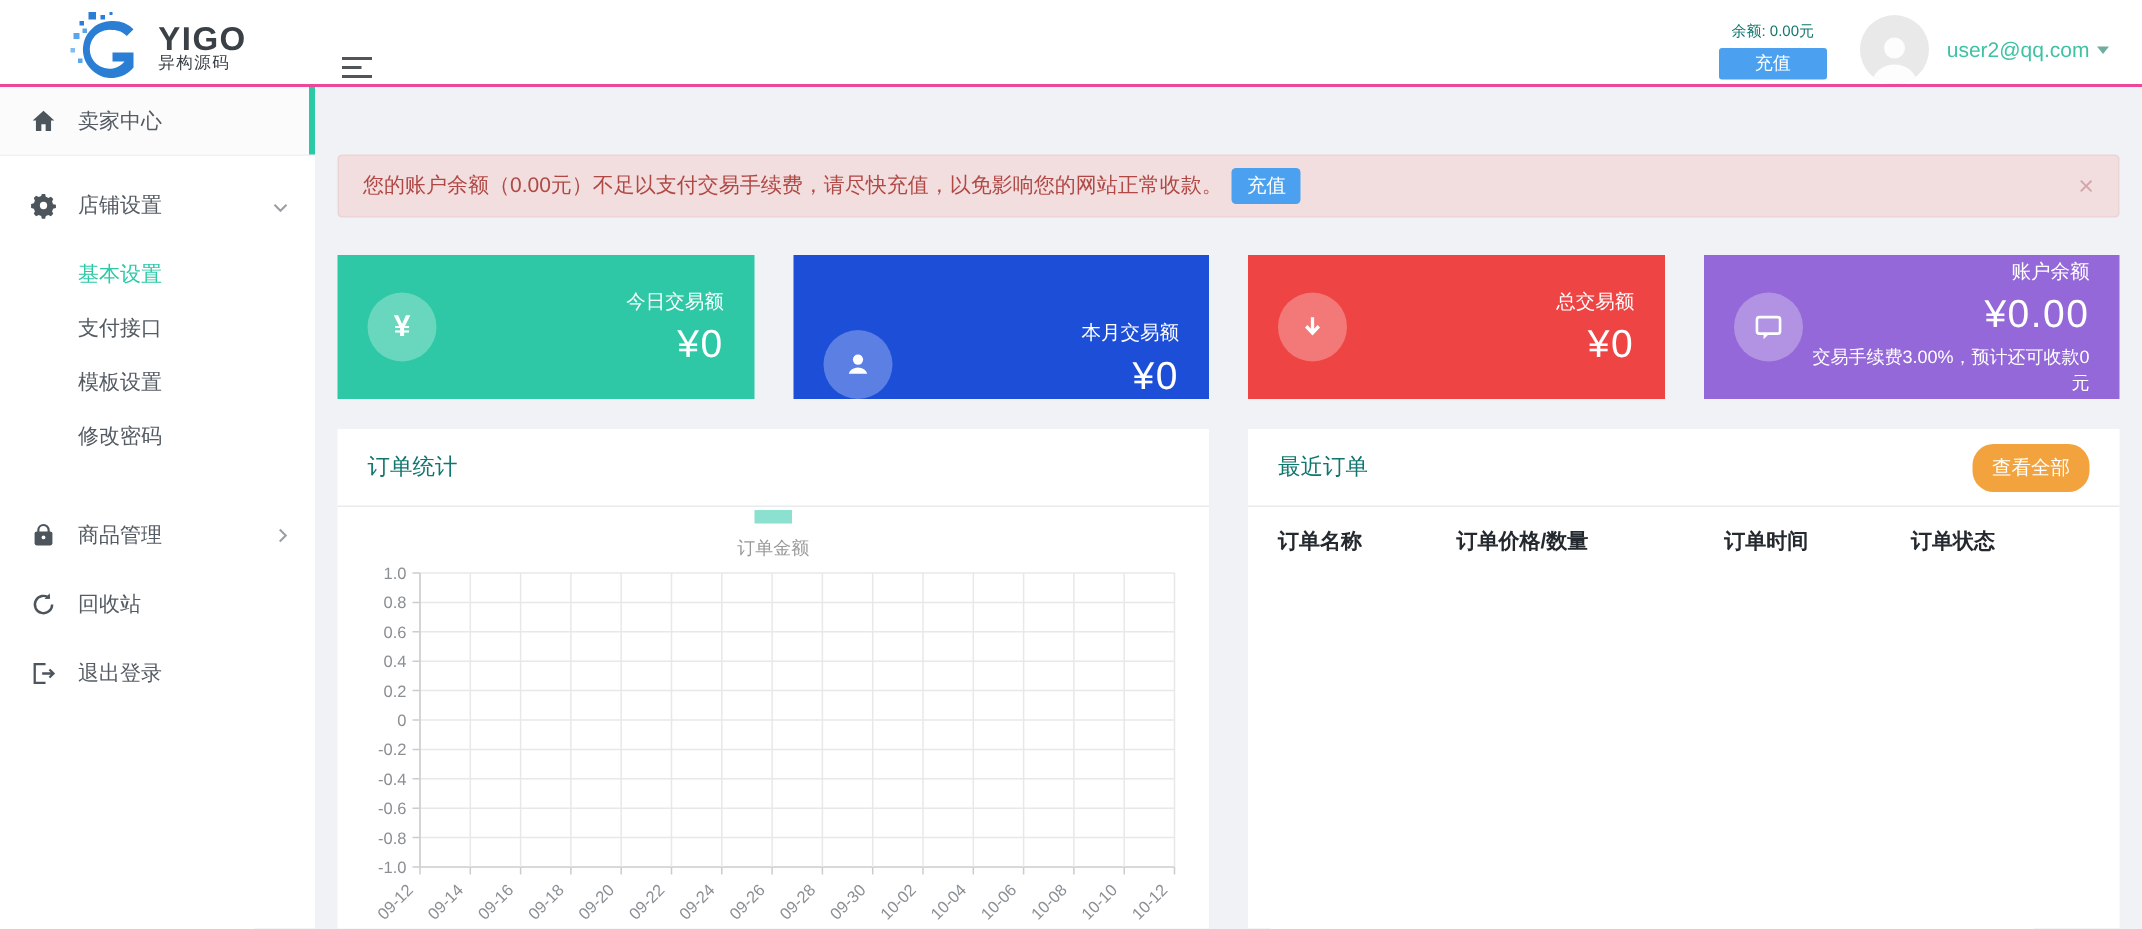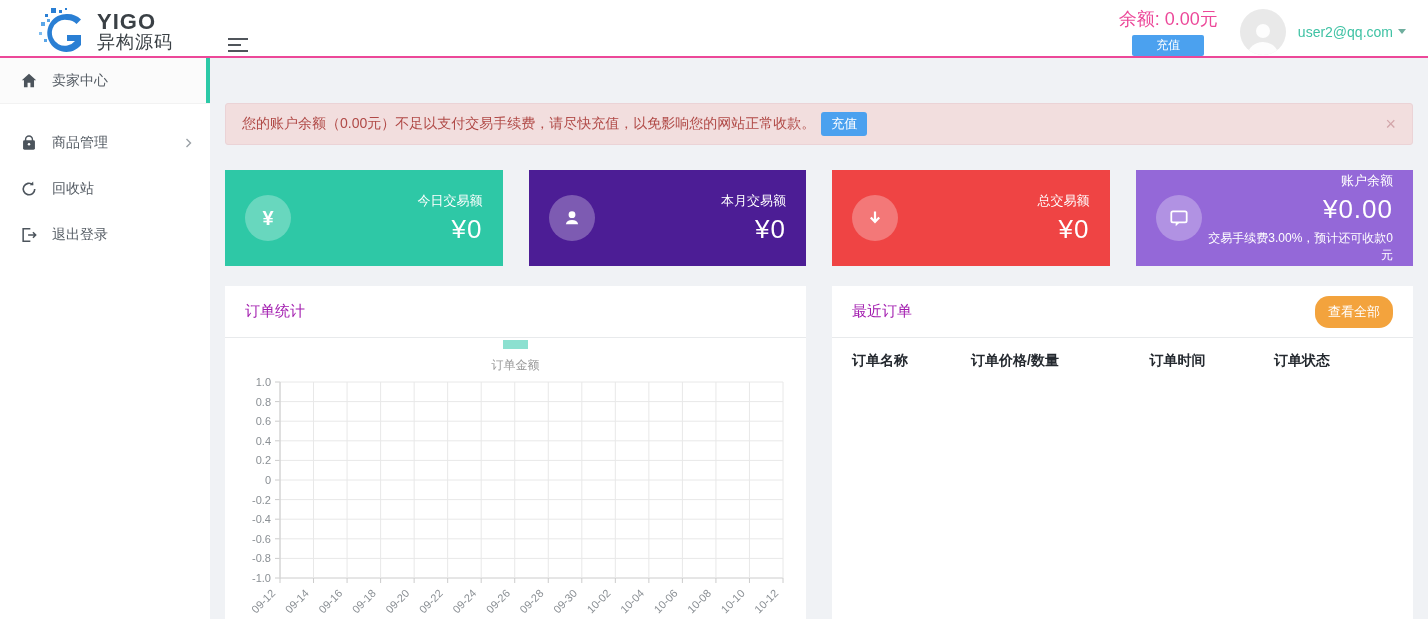--- a/index.html
+++ b/index.html
@@ -5,27 +5,27 @@
   * { box-sizing: border-box; margin: 0; padding: 0; }
   html,body { width:1428px; height:619px; overflow:hidden; }
   body { font-family: "Liberation Sans", "DejaVu Sans", sans-serif; background:#f0f2f5; color:#515a6e; }
   .app { display:flex; flex-direction:column; height:619px; }
 
   
   .header { height:58px; flex:0 0 58px; background:#fff; border-bottom:2px solid #ec4899; display:flex; align-items:flex-end; position:relative; z-index:3; }
   .logo-area { width:210px; display:flex; align-items:center; justify-content:center; gap:8px; }
   .brand-text { line-height:1.05; }
   .brand-name { font-size:22px; font-weight:bold; color:#3a4045; letter-spacing:1px; }
-  .brand-sub { font-size:18px; color:#3a4045; letter-spacing:1px; }
+  .brand-sub { font-size:11px; color:#3a4045; letter-spacing:1px; }
   .hamburger { margin-left:18px; cursor:pointer; display:inline-block; }
   .hamburger span { display:block; height:2px; background:#50555b; margin:4px 0; }
   .h1b { width:20px; } .h2b { width:13px; } .h3b { width:20px; }
   .header-right { margin-left:auto; display:flex; align-items:center; padding-right:22px; gap:12px; }
   .balance-box { text-align:center; }
-  .balance-line { font-size:18px; color:#ec4899; margin-bottom:4px; white-space:nowrap; }
+  .balance-line { font-size:10px; color:#0f766e; margin-bottom:4px; white-space:nowrap; }
   .btn-recharge { display:inline-block; background:#4ba1ef; color:#fff; font-size:12px; border:none; border-radius:2px; padding:2px 24px; cursor:pointer; }
   .avatar { width:46px; height:46px; border-radius:50%; background:#e9e9e9; overflow:hidden; display:flex; align-items:flex-end; justify-content:center; margin-left:10px; }
   .user-email { color:#3fc2a4; font-size:14px; cursor:pointer; display:flex; align-items:center; gap:5px; }
   .caret-down { width:0; height:0; border-left:4px solid transparent; border-right:4px solid transparent; border-top:5px solid #6fae9e; }
 
   
   .body-row { flex:1; display:flex; min-height:0; }
 
   
   .sidebar { width:210px; flex:0 0 210px; background:#fff; padding-top:0; }
@@ -53,21 +53,21 @@
   .card .cright { margin-left:auto; text-align:right; }
   .card .clabel { font-size:13px; margin-bottom:4px; }
   .card .cvalue { font-size:26px; letter-spacing:1px; }
   .card .csub { font-size:12px; margin-top:5px; }
   .yen-glyph { font-size:20px; font-weight:bold; color:#fff; }
 
   .panels { display:flex; gap:26px; margin-top:20px; flex:1; align-items:stretch; min-height:0; }
   .panel { flex:1; background:#fff; min-width:0; }
   .panel-left { height:354px; }
   .panel-head { height:52px; display:flex; align-items:center; padding:0 20px; border-bottom:1px solid #e8eaec; }
-  .panel-title { font-size:15px; color:#a21caf; }
+  .panel-title { font-size:15px; color:#0f766e; }
   .btn-viewall { margin-left:auto; background:#f3a33d; color:#fff; border:none; border-radius:14px; font-size:13px; padding:7px 13px; cursor:pointer; }
 
   .chart-body { padding:2px 0 0 0; }
   .legend { display:flex; align-items:center; justify-content:center; gap:8px; height:34px;flex-direction:column; }
   .legend-swatch { width:25px; height:13px; background:#8ce0d0; }
   .legend-label { font-size:12px; color:#999; }
 
   .table-head { display:flex; padding:14px 20px 12px 20px; font-size:14px; font-weight:bold; color:#24292f; }
   .th-0 { width:22%; } .th-1 { width:33%; } .th-2 { width:23%; } .th-3 { width:22%; }
   .table-body { min-height:100px; }
@@ -130,20 +130,40 @@
     <div class="sidebar">
       <div class="side-item active">
         <span class="sicon">
           <svg class="lineicon" viewBox="0 0 20 20">
               <path d="M10 2 L18 9.2 h-2.4 V17 h-4 v-5 H8.4 v5 h-4 V9.2 H2 Z" fill="currentColor"></path>
             </svg>
         </span>
         <span>卖家中心</span>
       </div>
 
+      <div class="side-item grp-head">
+        <span class="sicon">
+          <svg class="lineicon" viewBox="0 0 20 20">
+            <path d="M8.8 1.5h2.4l.5 2.1a6.6 6.6 0 0 1 1.8.76l2-.86 1.7 1.7-.86 2a6.6 6.6 0 0 1 .76 1.8l2.1.5v2.4l-2.1.5a6.6 6.6 0 0 1-.76 1.8l.86 2-1.7 1.7-2-.86a6.6 6.6 0 0 1-1.8.76l-.5 2.1H8.8l-.5-2.1a6.6 6.6 0 0 1-1.8-.76l-2 .86-1.7-1.7.86-2a6.6 6.6 0 0 1-.76-1.8l-2.1-.5V8.8l2.1-.5a6.6 6.6 0 0 1 .76-1.8l-.86-2 1.7-1.7 2 .86a6.6 6.6 0 0 1 1.8-.76z" fill="currentColor"></path>
+            <circle cx="10" cy="10" r="2.7" fill="#fff"></circle>
+          </svg>
+        </span>
+        <span>店铺设置</span>
+        <span class="chev">
+          <svg width="10" height="7" viewBox="0 0 10 7">
+              <path d="M1 1.5 L5 5.5 L9 1.5" fill="none" stroke="currentColor" stroke-width="1.4"></path>
+            </svg>
+        </span>
+      </div>
+      <div class="submenu">
+        <div class="sub-item active">基本设置</div>
+        <div class="sub-item">支付接口</div>
+        <div class="sub-item">模板设置</div>
+        <div class="sub-item">修改密码</div>
+      </div>
 
       <div class="side-gap"></div>
 
       <div class="side-item">
         <span class="sicon">
           <svg class="lineicon" viewBox="0 0 20 20">
             <path d="M6.2 8 V6 a3.8 3.8 0 0 1 7.6 0 v2" fill="none" stroke="currentColor" stroke-width="1.6"></path>
             <rect x="3.4" y="7" width="13.2" height="10.4" rx="1.6" fill="currentColor"></rect>
             <circle cx="10" cy="11.4" r="1.4" fill="#fff"></circle>
           </svg>
@@ -189,21 +209,21 @@
       <div class="cards">
         <div class="card" style="background: rgb(46, 200, 166);">
           <div class="cicon">
               <span class="yen-glyph">¥</span>
             </div>
           <div class="cright">
             <div class="clabel">今日交易额</div>
             <div class="cvalue">¥0</div>
           </div>
         </div>
-        <div class="card" style="background: #4c1d95;">
+        <div class="card" style="background: #1d4ed8; align-items: flex-end;">
           <div class="cicon">
             <svg width="22" height="22" viewBox="0 0 20 20">
                 <circle cx="10" cy="7" r="3.1" fill="#fff"></circle>
                 <path d="M4.4 15.6 a5.7 4.6 0 0 1 11.2 0 z" fill="#fff"></path>
               </svg>
           </div>
           <div class="cright">
             <div class="clabel">本月交易额</div>
             <div class="cvalue">¥0</div>
           </div>

